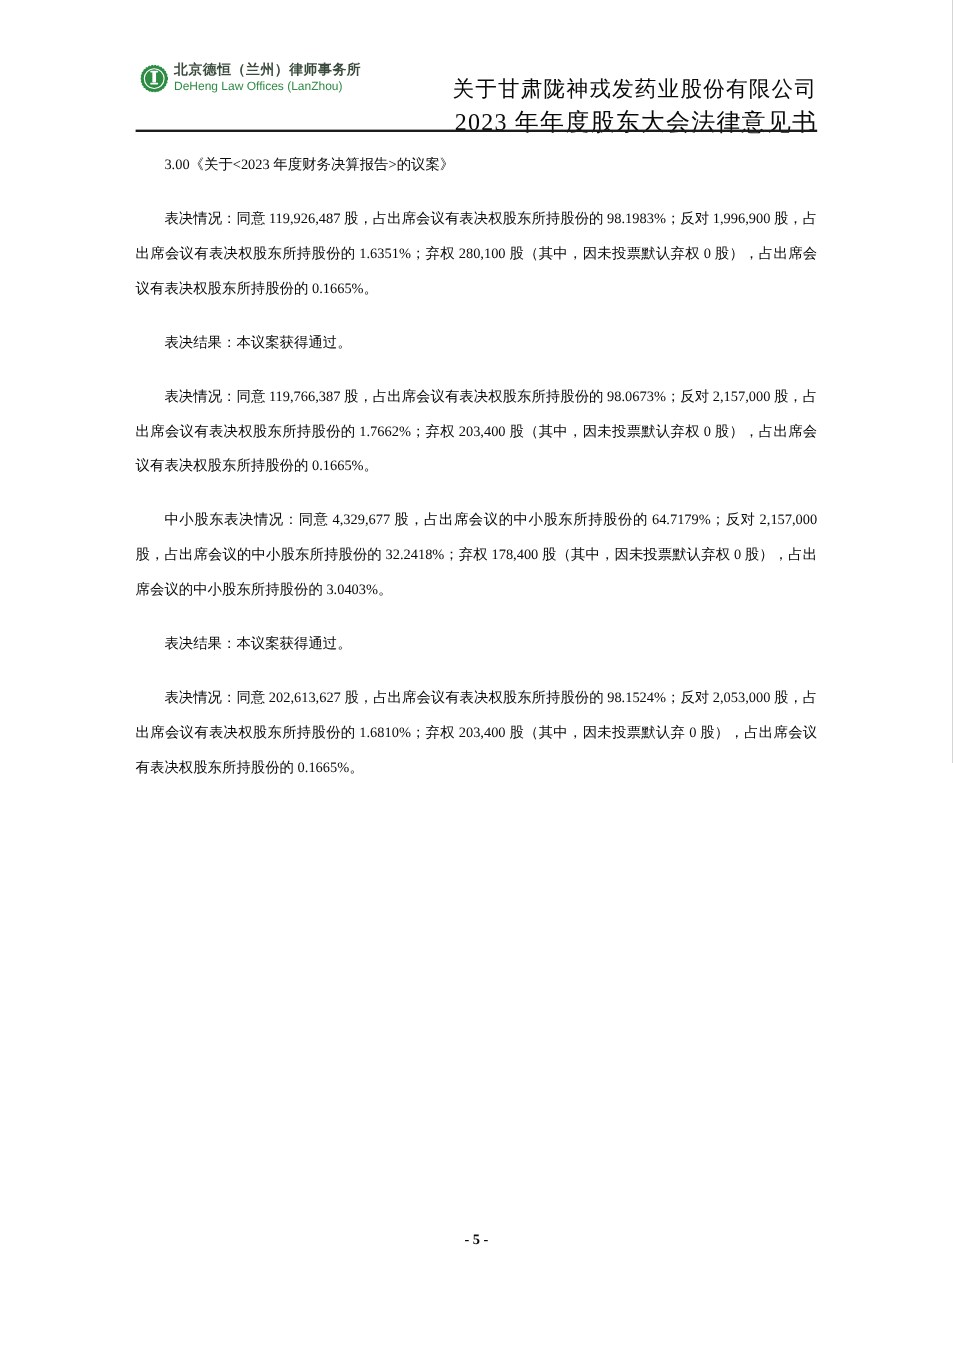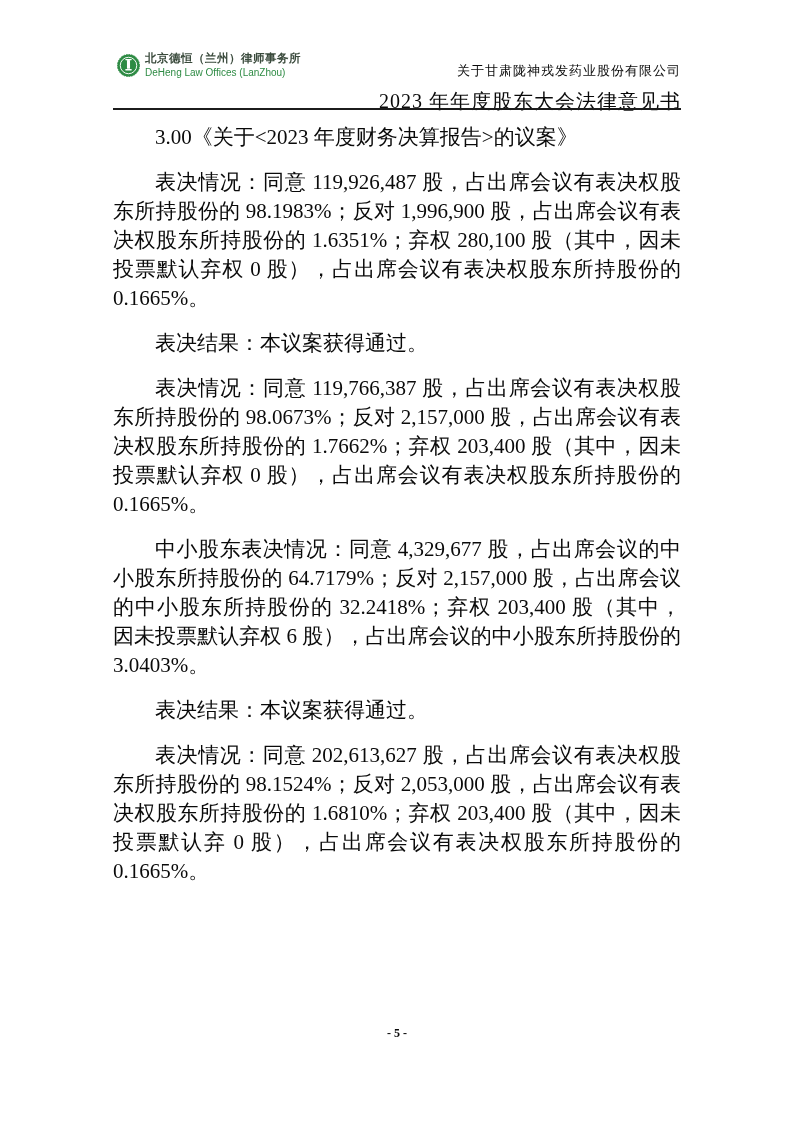--- a/index.html
+++ b/index.html
@@ -12,35 +12,35 @@
     color:#0a0a0a;
     overflow:hidden;
   }
 
   
   .header { position:absolute; top:0; left:0; right:0; }
   .logo-block { position:absolute; top:53px; left:117px; display:flex; align-items:flex-start; }
   .logo-icon { width:23px; height:23px; margin-top:1px; }
   .firm-names { margin-left:5px; line-height:1.1; }
   .firm-cn {
-    font-family:Liberation Mono, monospace;
+    font-family:Liberation Serif, serif;
     font-weight:bold; font-size:11.5px; color:#3a4a3c; letter-spacing:0.5px;
   }
   .firm-en {
     font-family:"Liberation Sans","DejaVu Sans",sans-serif;
     font-size:10px; color:#2e8b44; margin-top:1px;
   }
-  .doc-title-1 { position:absolute; top:62px; right:113px; font-size:13px; letter-spacing:1px; }
+  .doc-title-1 { position:absolute; top:62px; right:113px; font-size:18px; letter-spacing:1px; }
   .doc-title-2 { position:absolute; top:88px; right:113px; font-size:20px; letter-spacing:1px; }
   .header-rule { position:absolute; top:108px; left:113px; width:568px; height:2px; background:#1c1c1c; }
 
   
   .content {
     position:absolute; top:119px; left:113px; width:568px;
-    font-size:21px; line-height:29px;
+    font-size:12px; line-height:29px;
     text-align:justify;
   }
   .content p { margin:16px 0 0 0; text-indent:2em; }
   .content p:first-child { margin-top:4px; }
 
   
   .footer {
     position:absolute; top:1026px; left:0; width:100%;
     text-align:center; font-size:12px; font-weight:bold;
   }
@@ -70,20 +70,20 @@
     <div class="doc-title-1">关于甘肃陇神戎发药业股份有限公司</div>
     <div class="doc-title-2">2023 年年度股东大会法律意见书</div>
     <div class="header-rule"></div>
   </div>
 
   <div class="content">
     <p>3.00《关于&lt;2023 年度财务决算报告&gt;的议案》</p>
     <p>表决情况：同意 119,926,487 股，占出席会议有表决权股东所持股份的 98.1983%；反对 1,996,900 股，占出席会议有表决权股东所持股份的 1.6351%；弃权 280,100 股（其中，因未投票默认弃权 0 股），占出席会议有表决权股东所持股份的 0.1665%。</p>
     <p>表决结果：本议案获得通过。</p>
     <p>表决情况：同意 119,766,387 股，占出席会议有表决权股东所持股份的 98.0673%；反对 2,157,000 股，占出席会议有表决权股东所持股份的 1.7662%；弃权 203,400 股（其中，因未投票默认弃权 0 股），占出席会议有表决权股东所持股份的 0.1665%。</p>
-    <p>中小股东表决情况：同意 4,329,677 股，占出席会议的中小股东所持股份的 64.7179%；反对 2,157,000 股，占出席会议的中小股东所持股份的 32.2418%；弃权 203,400 股（其中，因未投票默认弃权 6 股），占出席会议的中小股东所持股份的 3.0403%。</p>
+    <p>中小股东表决情况：同意 4,329,677 股，占出席会议的中小股东所持股份的 64.7179%；反对 2,157,000 股，占出席会议的中小股东所持股份的 32.2418%；弃权 178,400 股（其中，因未投票默认弃权 0 股），占出席会议的中小股东所持股份的 3.0403%。</p>
     <p>表决结果：本议案获得通过。</p>
     <p>表决情况：同意 202,613,627 股，占出席会议有表决权股东所持股份的 98.1524%；反对 2,053,000 股，占出席会议有表决权股东所持股份的 1.6810%；弃权 203,400 股（其中，因未投票默认弃 0 股），占出席会议有表决权股东所持股份的 0.1665%。</p>
   </div>
 
   <div class="footer">- 5 -</div>
 
 </div>
 
 </body></html>

